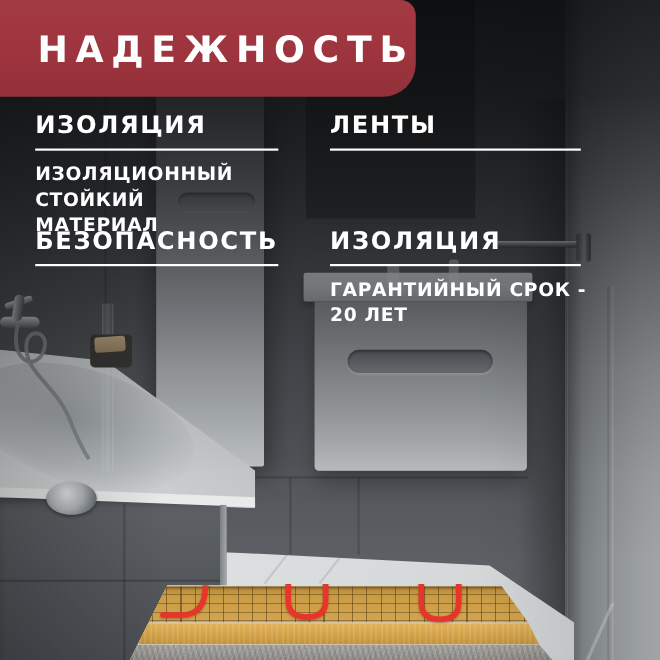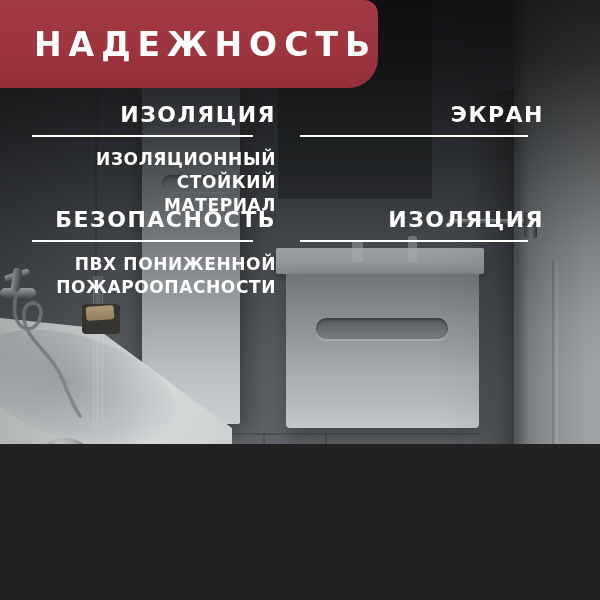--- a/index.html
+++ b/index.html
@@ -1,16 +1,16 @@
 <!DOCTYPE html>
 <html><head>
 <meta charset="utf-8">
 <style>
   html,body{margin:0;padding:0;background:#222;}
-  .stage{position:relative;width:600px;height:444px;overflow:hidden;
+  .stage{position:relative;width:600px;height:600px;overflow:hidden;
          font-family:"DejaVu Sans","Liberation Sans",sans-serif;}
   .abs{position:absolute;}
 
   
   .wall{inset:0;background:linear-gradient(180deg,#43474a 0%,#4a4e51 30%,#54585c 55%,#5a5e62 78%,#606468 100%);}
   .seam{background:rgba(0,0,0,0.16);}
   .corner-shade{left:470px;top:90px;width:46px;height:480px;
       background:linear-gradient(90deg,rgba(0,0,0,0) 0%,rgba(0,0,0,0.28) 85%,rgba(0,0,0,0.38) 100%);}
 
   
@@ -125,21 +125,21 @@
   .overlay{inset:0;pointer-events:none;background:
       linear-gradient(180deg,rgba(8,9,11,0.85) 0%,rgba(10,11,13,0.78) 14%,rgba(13,14,16,0.62) 28%,
         rgba(16,17,19,0.42) 42%,rgba(14,15,17,0.22) 56%,rgba(0,0,0,0.06) 72%,rgba(0,0,0,0) 85%),
       linear-gradient(90deg,rgba(0,0,0,0.22) 0%,rgba(0,0,0,0) 25%,rgba(0,0,0,0) 72%,rgba(0,0,0,0.14) 100%);}
 
   
   .banner{left:0;top:0;width:378px;height:88px;border-radius:0 14px 30px 0;
       background:linear-gradient(180deg,#a23a43 0%,#9e343e 55%,#93303a 100%);
       display:flex;align-items:center;z-index:10;}
   .banner-title{padding-left:34px;color:#fff;font-size:33px;font-weight:800;letter-spacing:7px;}
-  .feature{width:244px;color:#fff;z-index:10;text-align:right;}
+  .feature{width:244px;color:#fff;z-index:10;}
   .feature h3{margin:0;font-size:22px;line-height:24px;font-weight:800;letter-spacing:1.5px;color:#fff;}
   .feature .divider{margin-top:8px;height:2px;background:#fff;}
   .feature p{margin:11px 0 0 0;font-size:17px;line-height:23px;font-weight:700;
       letter-spacing:0.6px;white-space:pre-line;color:#ffffff;}
   .f1{left:32px;top:103px;} .f1 .divider{width:221px;}
   .f2{left:300px;top:103px;} .f2 .divider{width:228px;}
   .f3{left:32px;top:208px;} .f3 .divider{width:221px;}
   .f4{left:300px;top:208px;} .f4 .divider{width:228px;}
 </style>
 </head>
@@ -215,27 +215,27 @@
     <span class="banner-title">НАДЕЖНОСТЬ</span>
   </div>
 
   <div class="abs feature f1">
     <h3>ИЗОЛЯЦИЯ</h3>
     <div class="divider"></div>
     <p>ИЗОЛЯЦИОННЫЙ СТОЙКИЙ
 МАТЕРИАЛ</p>
   </div>
   <div class="abs feature f2">
-    <h3>ЭКРАН</h3>
+    <h3>ЛЕНТЫ</h3>
     <div class="divider"></div>
   </div>
   <div class="abs feature f3">
     <h3>БЕЗОПАСНОСТЬ</h3>
     <div class="divider"></div>
-    <p>ПВХ ПОНИЖЕННОЙ
-ПОЖАРООПАСНОСТИ</p>
   </div>
   <div class="abs feature f4">
     <h3>ИЗОЛЯЦИЯ</h3>
     <div class="divider"></div>
+    <p>ГАРАНТИЙНЫЙ СРОК -
+20 ЛЕТ</p>
   </div>
 
 </div>
 
 </body></html>

